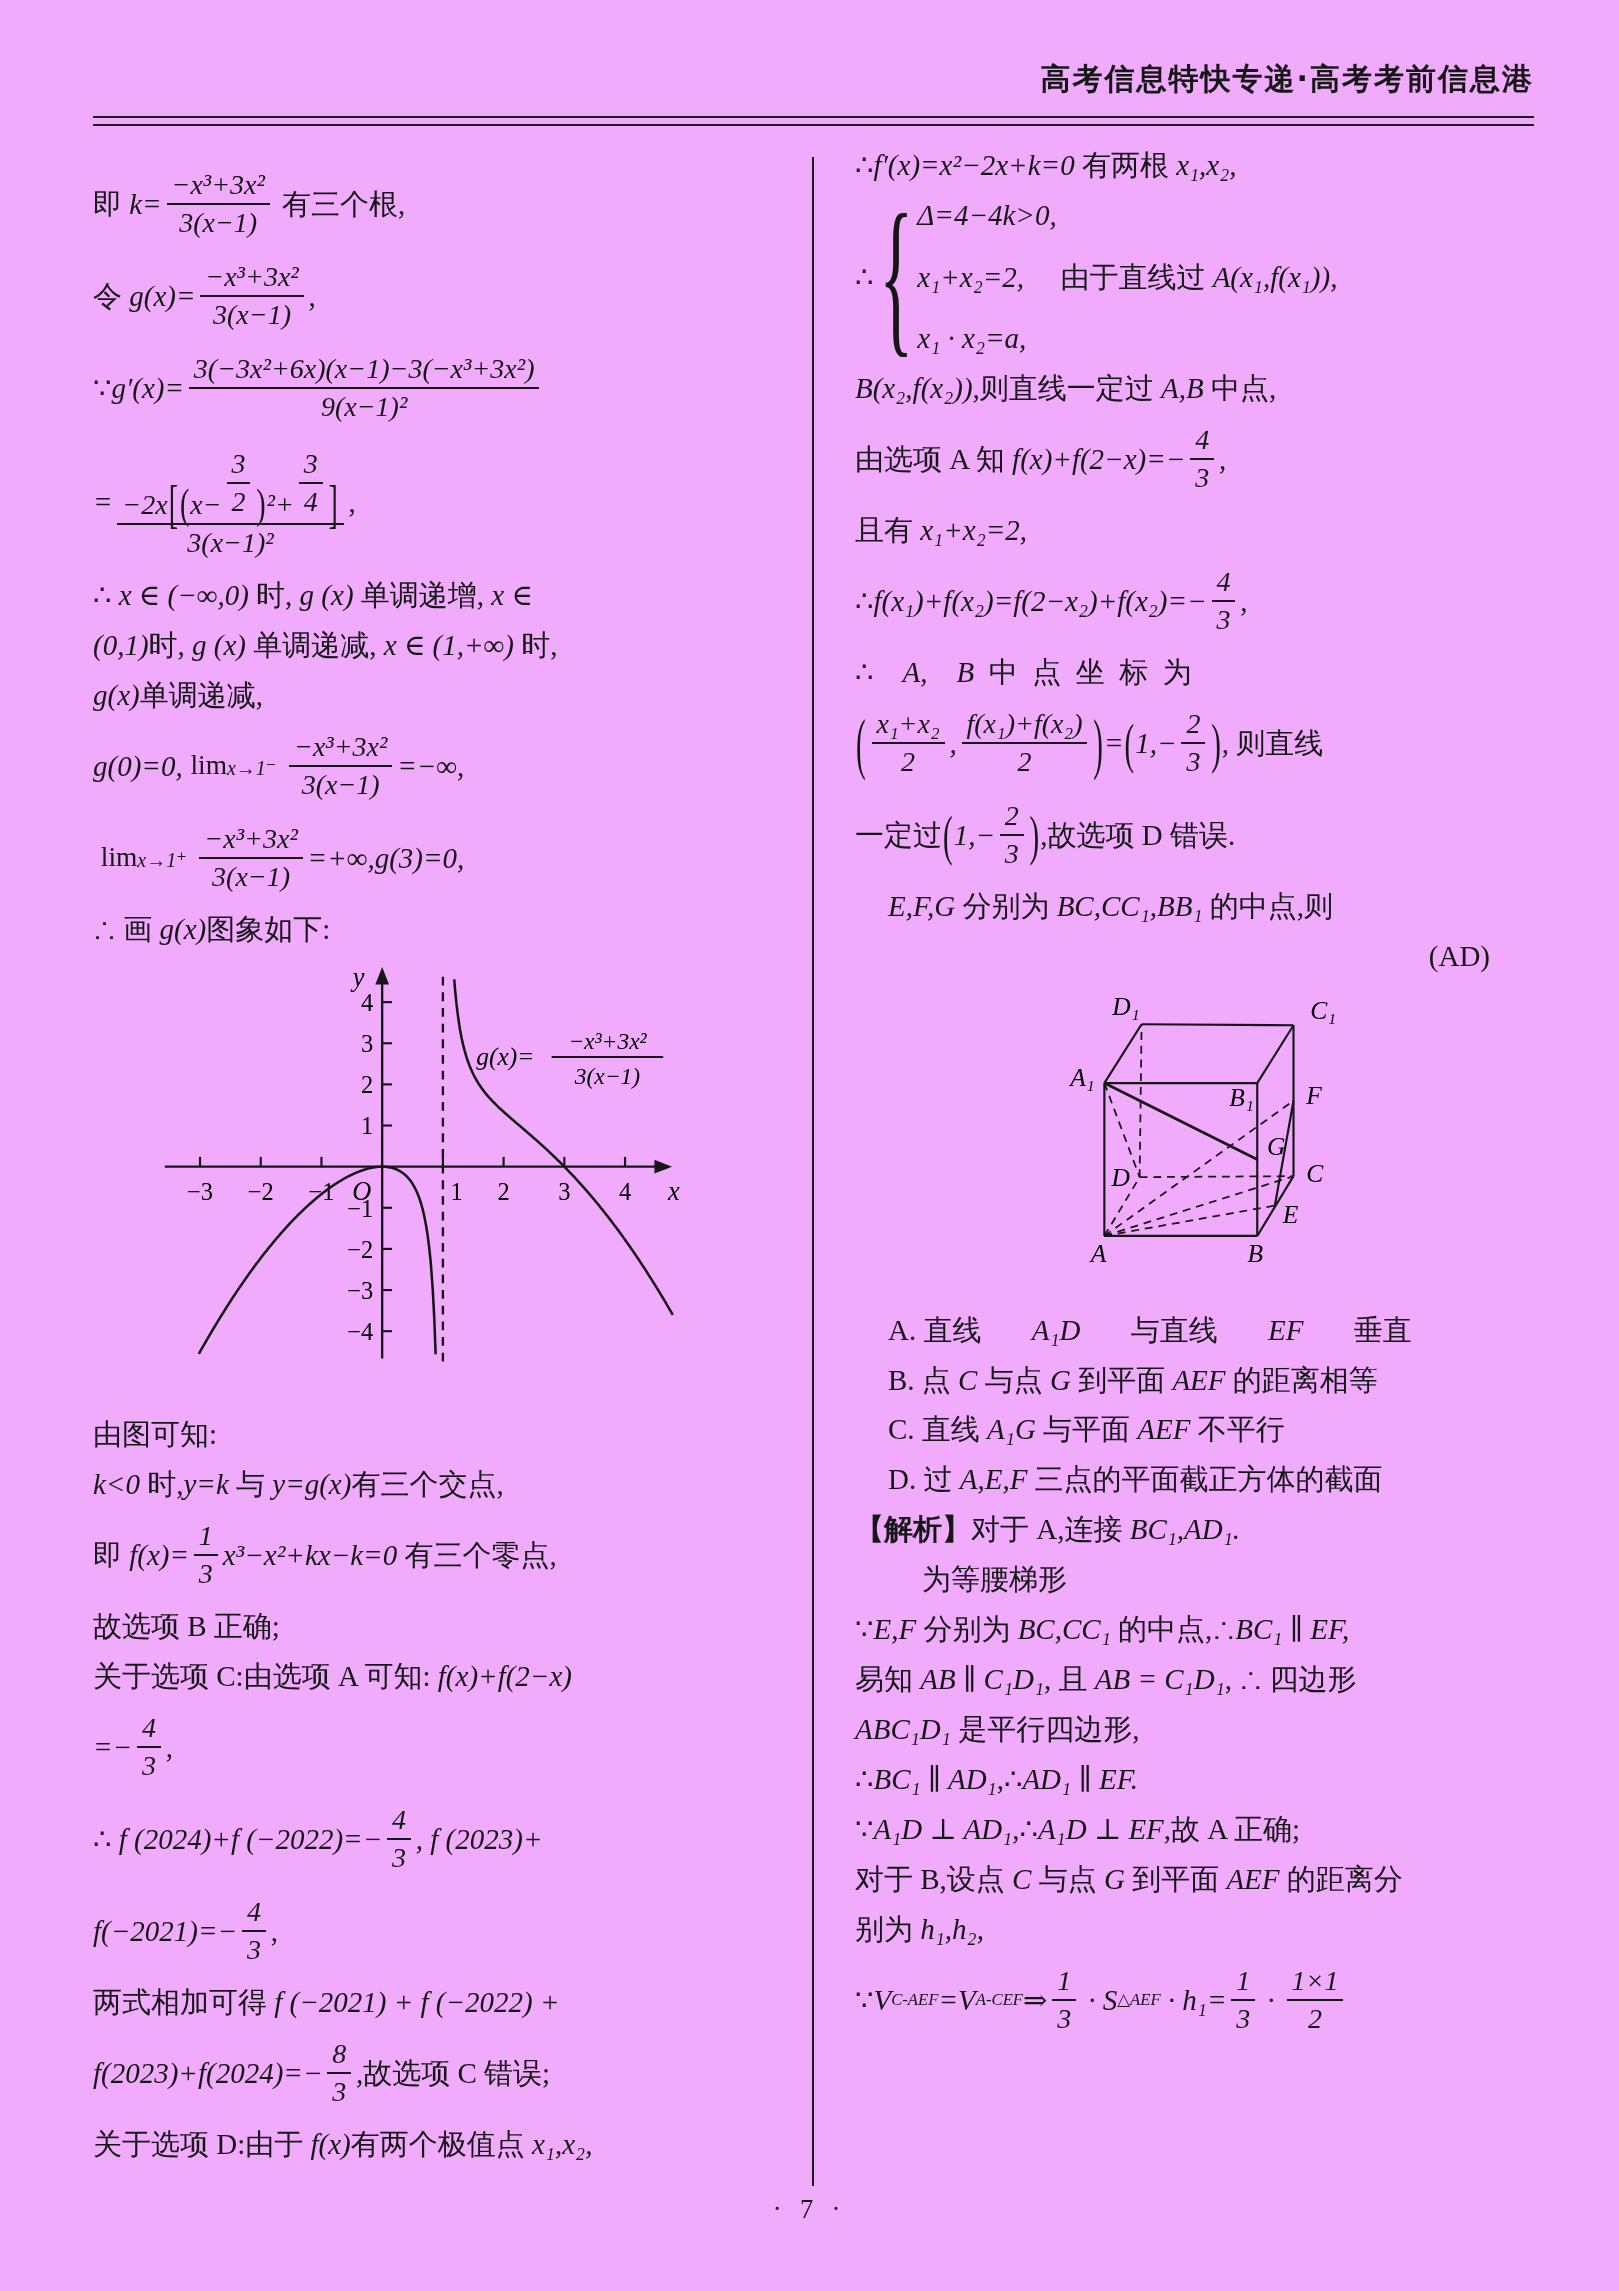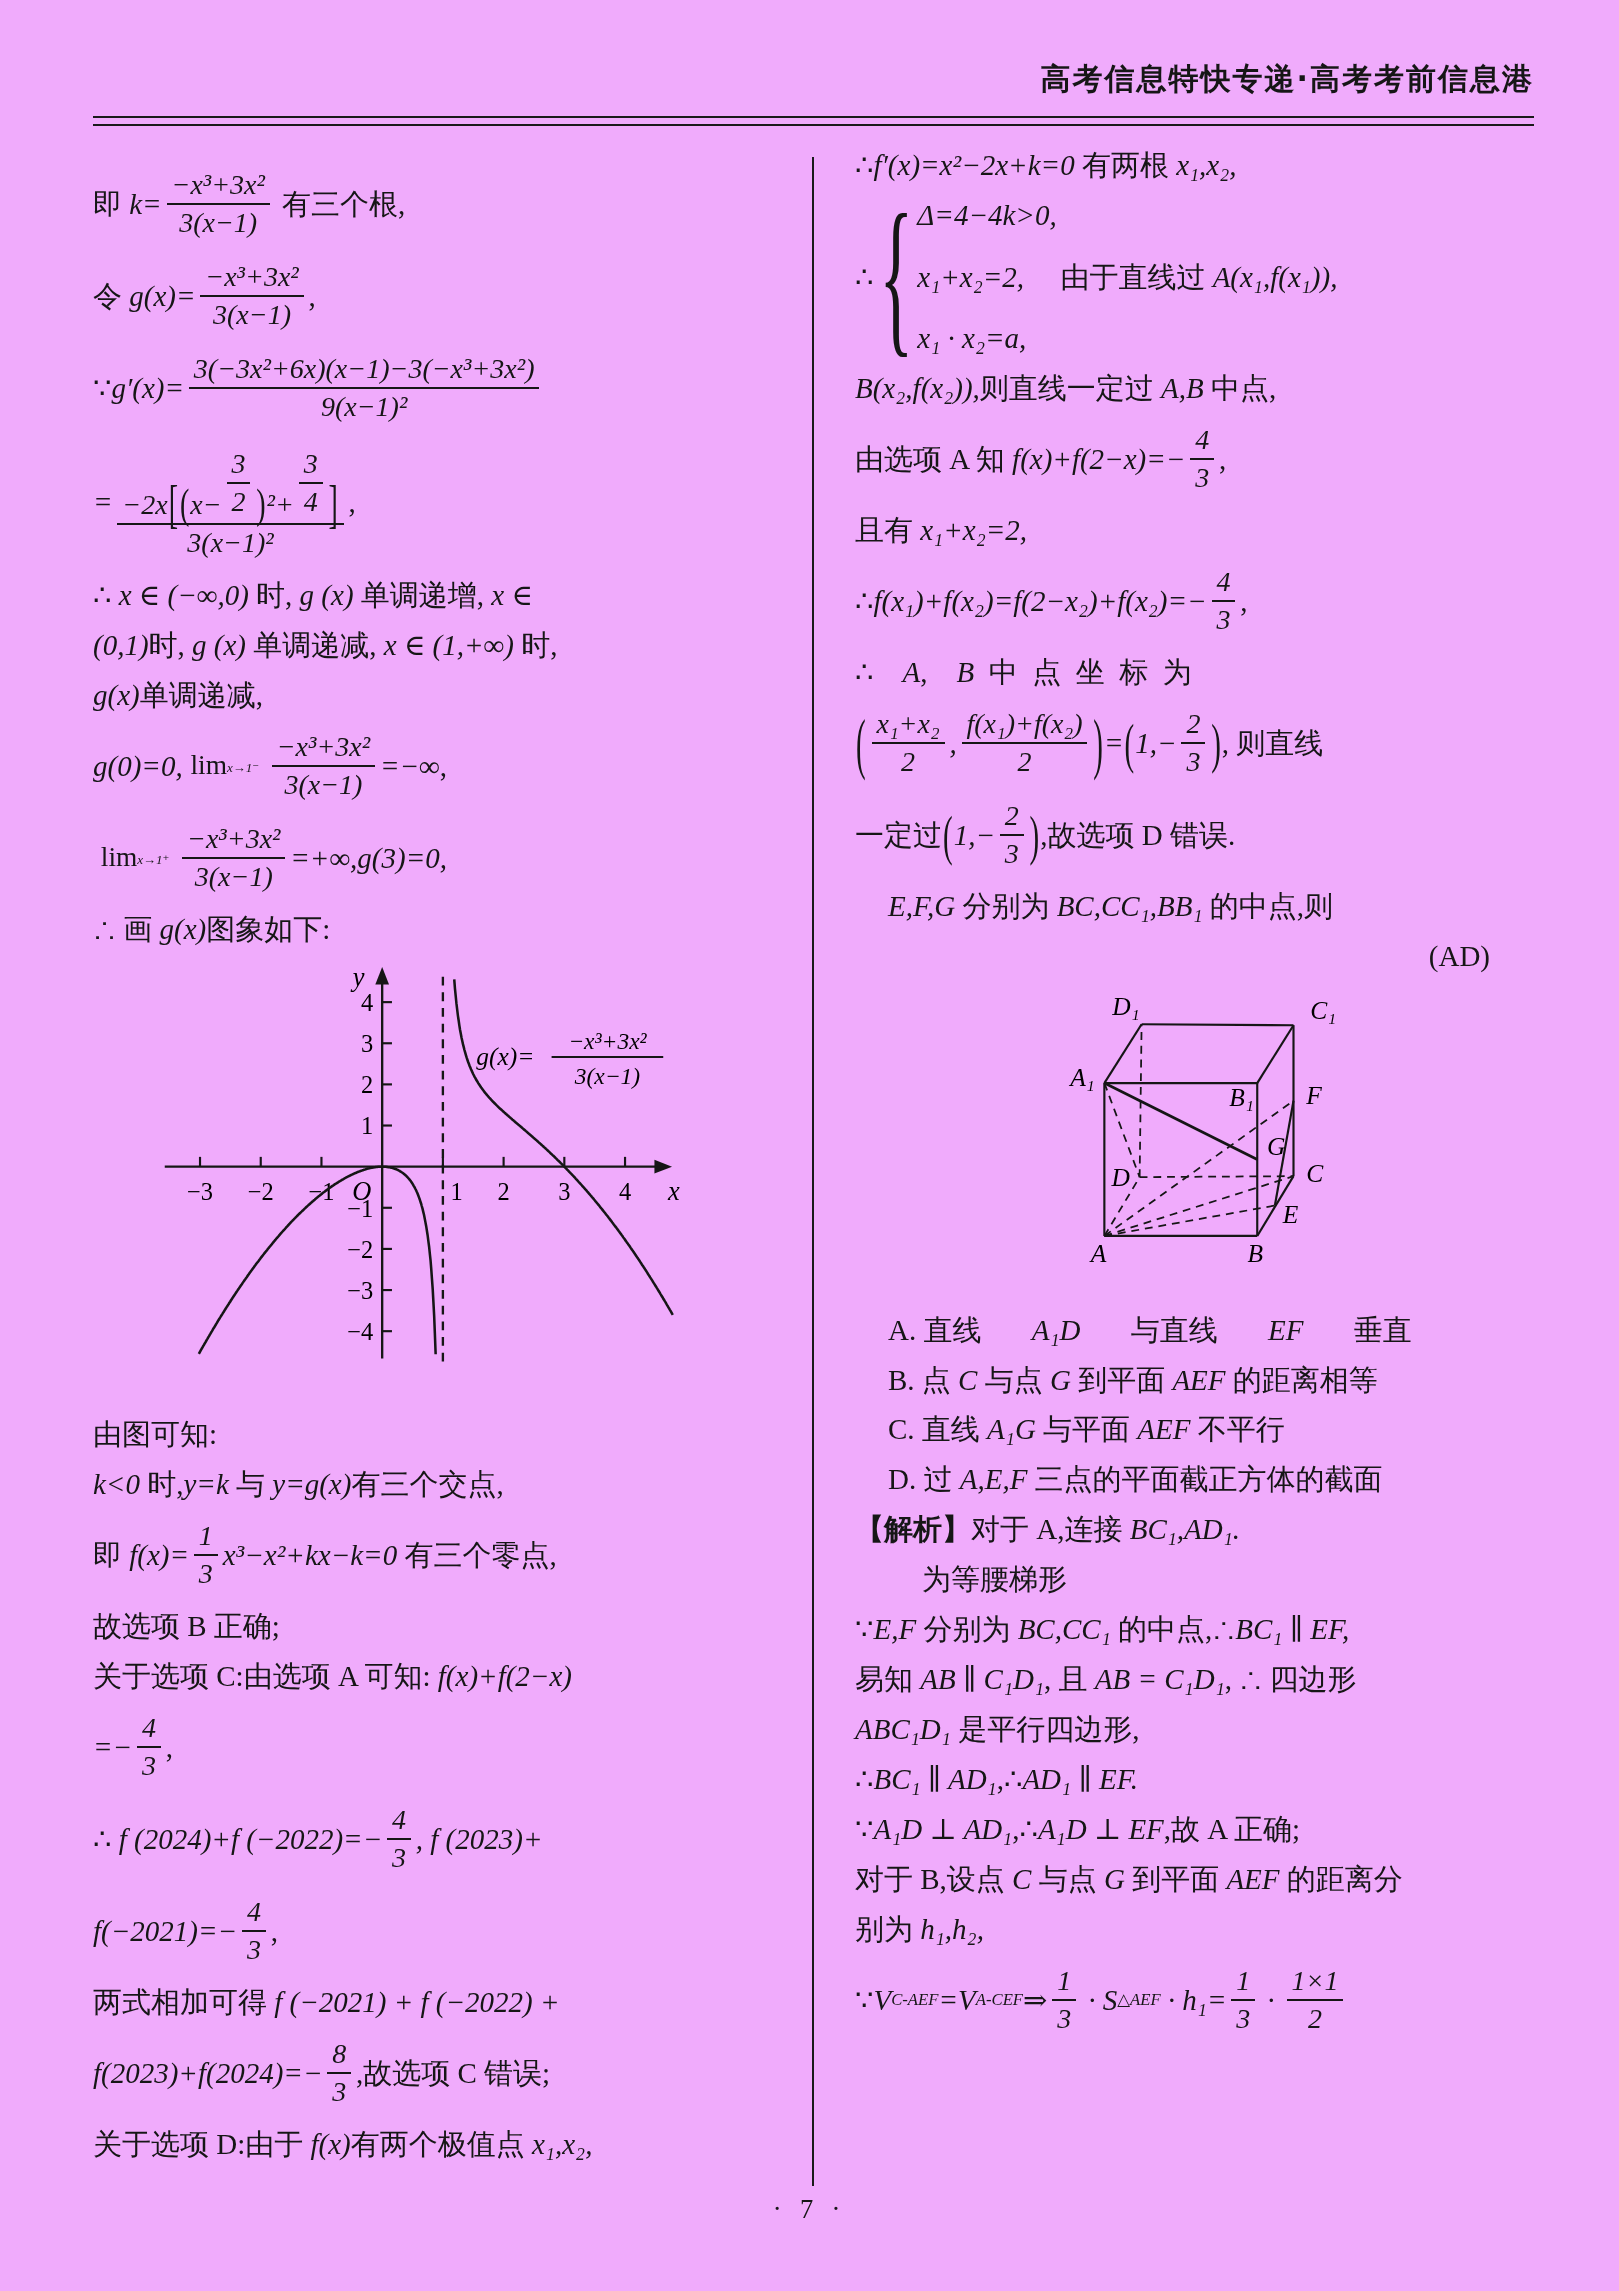--- a/index.html
+++ b/index.html
@@ -18,21 +18,21 @@
   .zh{font-style:normal;}
   .zb{font-weight:bold;}
   .mt{font-style:italic;}
   .fr{display:inline-flex;flex-direction:column;align-items:center;margin:2px 4.9px;}
   .fr .n,.fr .d{display:inline-flex;align-items:flex-end;justify-content:center;
         padding:1px 4.9px;font-size:28px;line-height:1.22;}
   .fr .n{border-bottom:2.2px solid #161616;}
   .st{display:inline-block;transform-origin:50% 50%;margin:0 1px;font-style:normal;}
   .lim{display:inline-flex;flex-direction:row;align-items:center;margin:0 7.8px;line-height:1;}
   .limt{font-size:27.4px;}
-  .limb{font-size:13px;font-style:italic;margin-top:2.9px;}
+  .limb{font-size:20px;font-style:italic;margin-top:2.9px;}
   sub.sbt{font-size:16.7px;font-style:italic;line-height:0;}
   .cases{display:inline-flex;align-items:center;}
   .brace{font-size:71px;transform:scaleY(2.45);transform-origin:50% 50%;
          margin:0 3.9px 0 5.9px;line-height:1;font-weight:300;}
   .ccol{display:inline-flex;flex-direction:column;gap:25.5px;}
   .crow{display:flex;align-items:flex-start;white-space:pre;min-height:35px;}
   .figwrap{margin:11.8px 0 25.5px 0;}
   .pageno{position:absolute;top:2194px;left:0;width:100%;text-align:center;font-size:26.5px;letter-spacing:5.9px;}
   svg text{font-family:"Liberation Serif","DejaVu Serif",serif;}
 </style>

